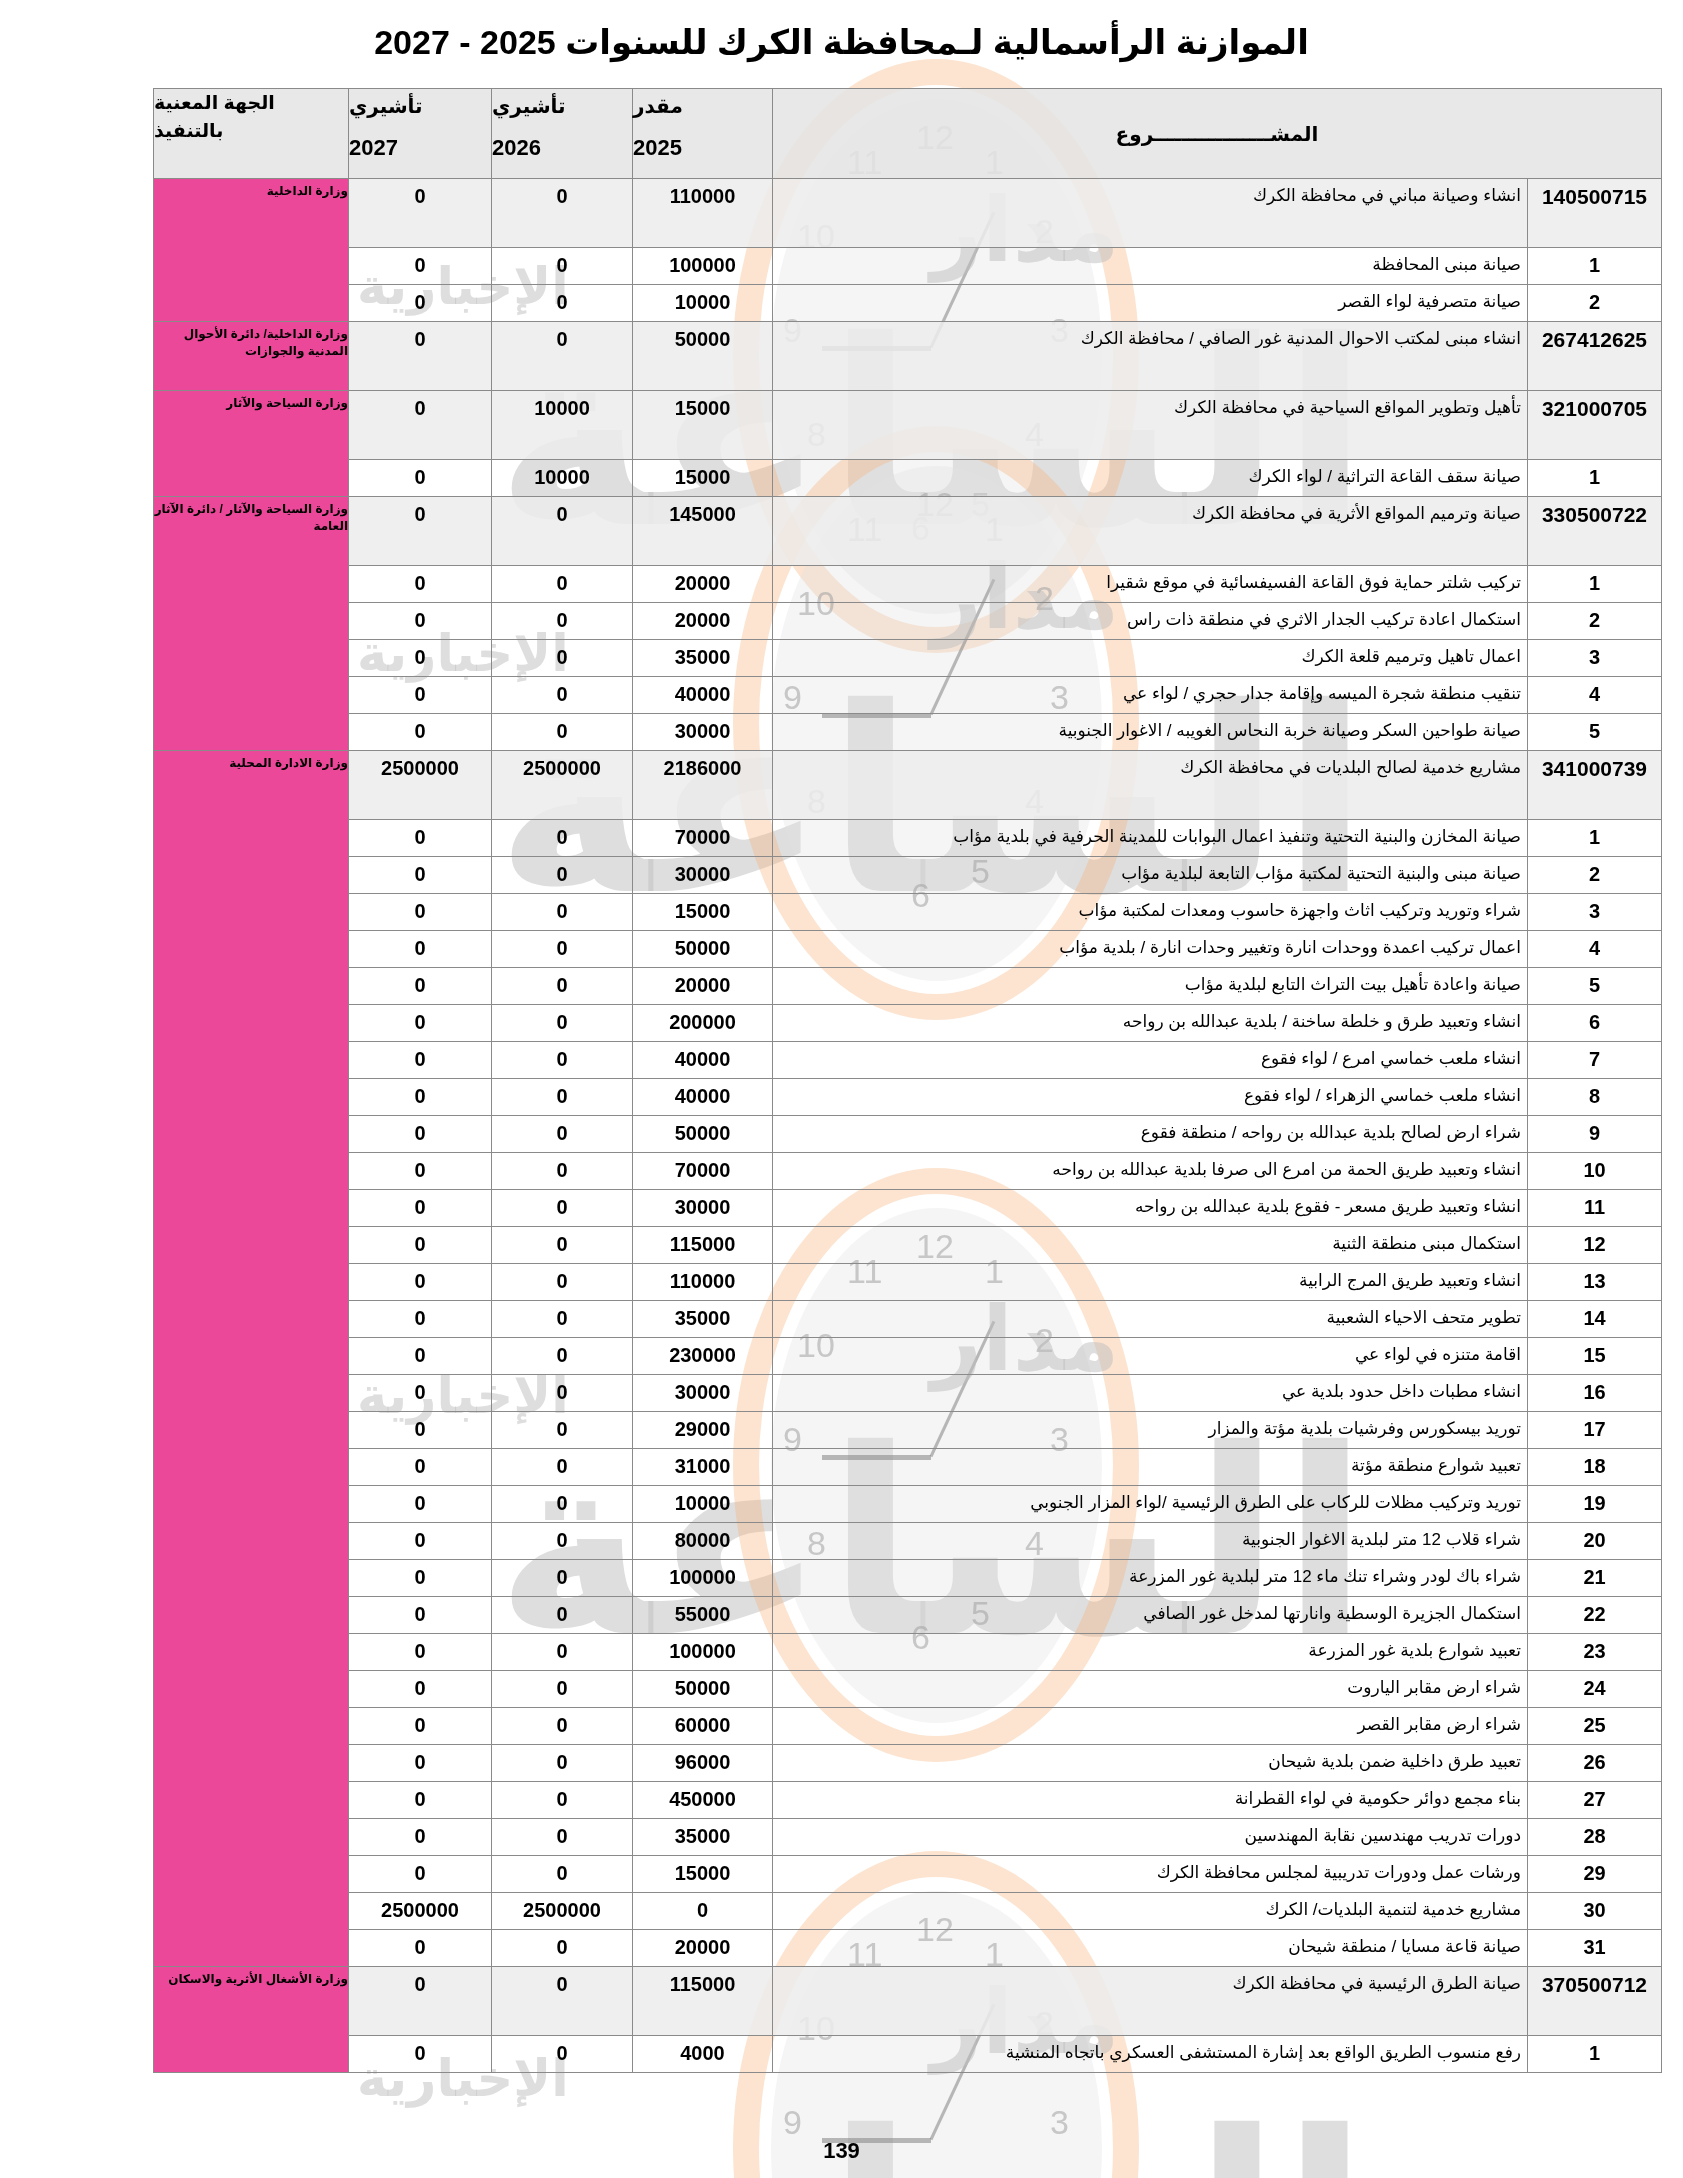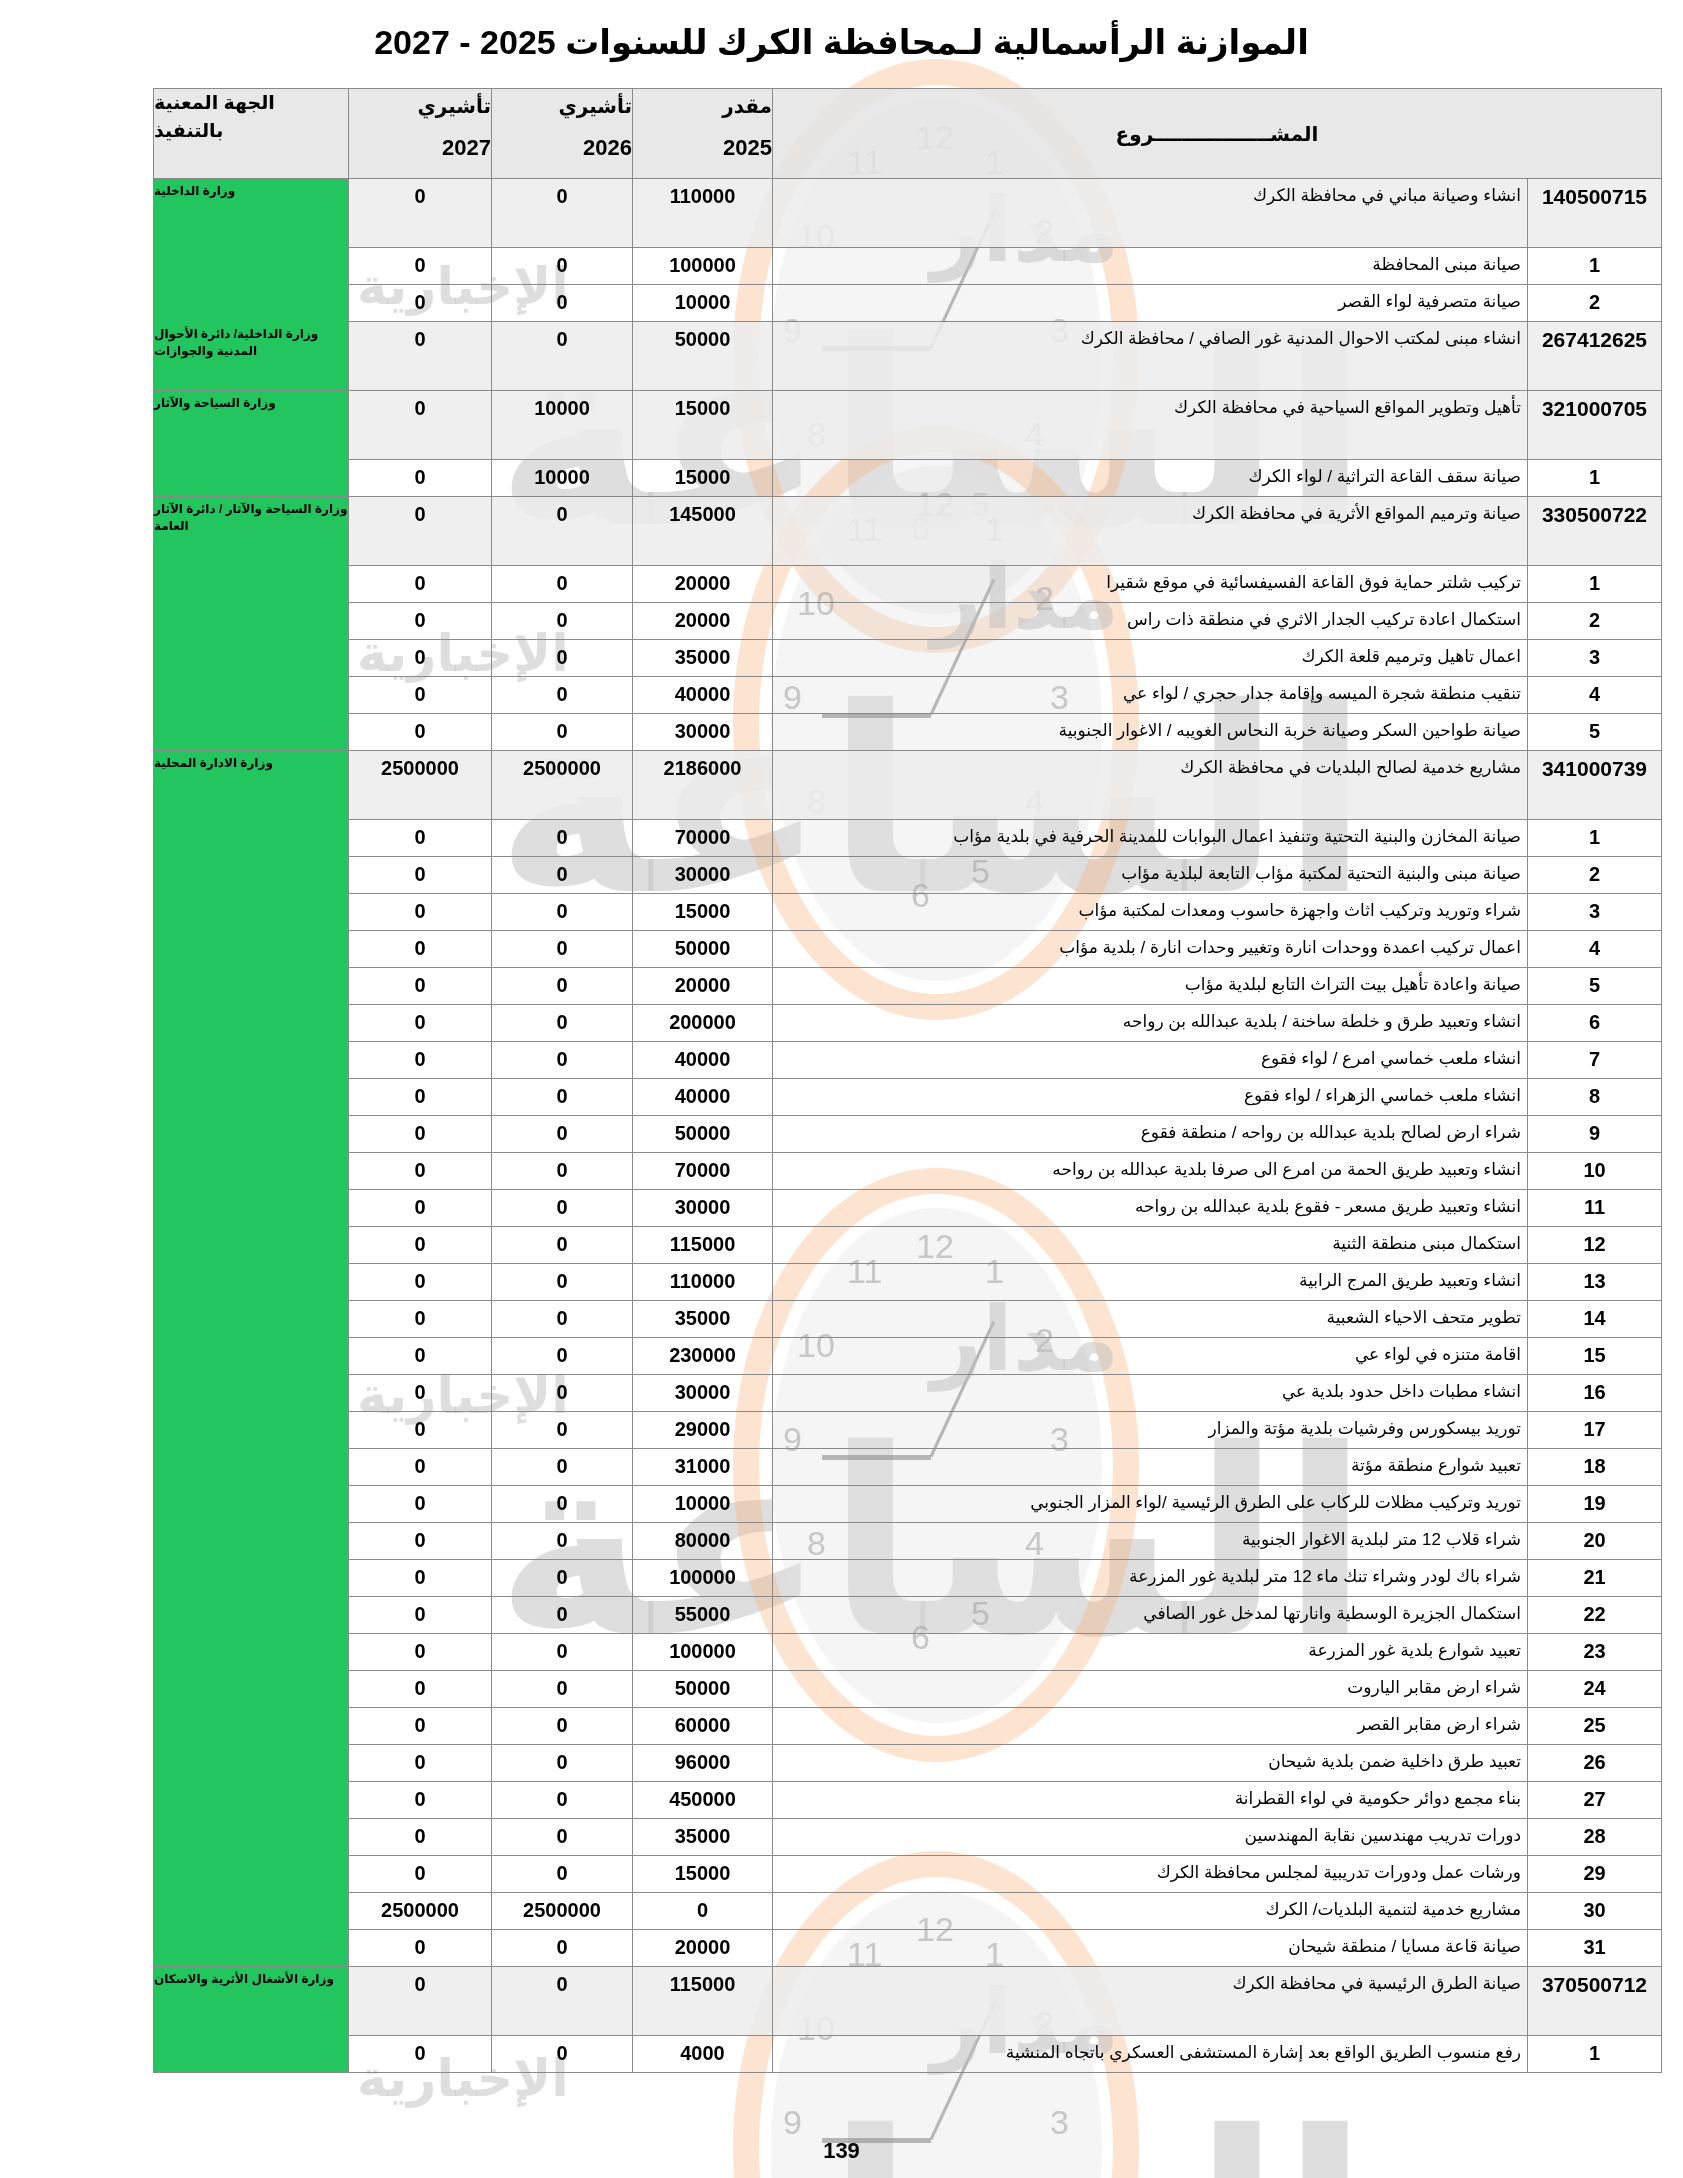--- a/index.html
+++ b/index.html
@@ -18,31 +18,31 @@
 
   .title { position: absolute; left: 0; width: 1683px; top: 22px; text-align: center; direction: rtl;
            font-size: 34px; font-weight: bold; z-index: 2; }
   .page-number { position: absolute; left: 0; width: 1683px; top: 2138px; text-align: center; font-size: 22px; font-weight: bold; z-index: 2; }
 
   table.budget { position: absolute; left: 153px; top: 88px; width: 1507px; border-collapse: collapse; table-layout: fixed; z-index: 1; }
   table.budget td, table.budget th { border: 1px solid #8a8a8a; padding: 0; vertical-align: top; box-sizing: border-box; }
   table.budget th { background: rgba(228,228,228,0.85); font-weight: bold; }
   .h-cell { height: 90px; }
   .h-agency { font-size: 19px; line-height: 28px; padding-top: 4px; text-align: left; direction: rtl; }
-  .h-year { text-align: right; font-size: 20px; }
+  .h-year { text-align: left; font-size: 20px; }
   .h-year .lbl { display: block; margin-top: 4px; line-height: 26px; }
   .h-year .yr { display: block; margin-top: 16px; font-size: 22px; }
   .h-project { text-align: center; vertical-align: middle !important; font-size: 20px; direction: rtl; }
 
   tr.group td.g { background: rgba(236,236,236,0.85); height: 69px; }
   tr.sub td { height: 37px; }
   td.num { text-align: center; font-weight: bold; font-size: 20px; padding-top: 6px !important; }
   td.proj { text-align: right; direction: rtl; font-weight: normal; font-size: 17px; padding: 6px 6px 0 0 !important; white-space: nowrap; overflow: hidden; }
   td.code { text-align: center; font-weight: bold; font-size: 20px; padding-top: 6px !important; }
-  td.agency { text-align: left; direction: rtl; font-weight: bold; font-size: 12px; line-height: 17px; padding-top: 4px !important; background: #22c55e; }
+  td.agency { text-align: right; direction: rtl; font-weight: bold; font-size: 12px; line-height: 17px; padding-top: 4px !important; background: #ec4899; }
   tr.group td.code { font-size: 21px; }
 </style>
 </head>
 <body>
 
 <div class="watermark" style="top:59px;">
     <div class="wm-word" style="left:-40px;top:248px;font-size:257px;line-height:257px;">الساعة</div>
     <div class="wm-ring"></div>
     <div class="wm-face"></div>
     <div class="wm-num" style="left:381px;top:59px;">12</div>

